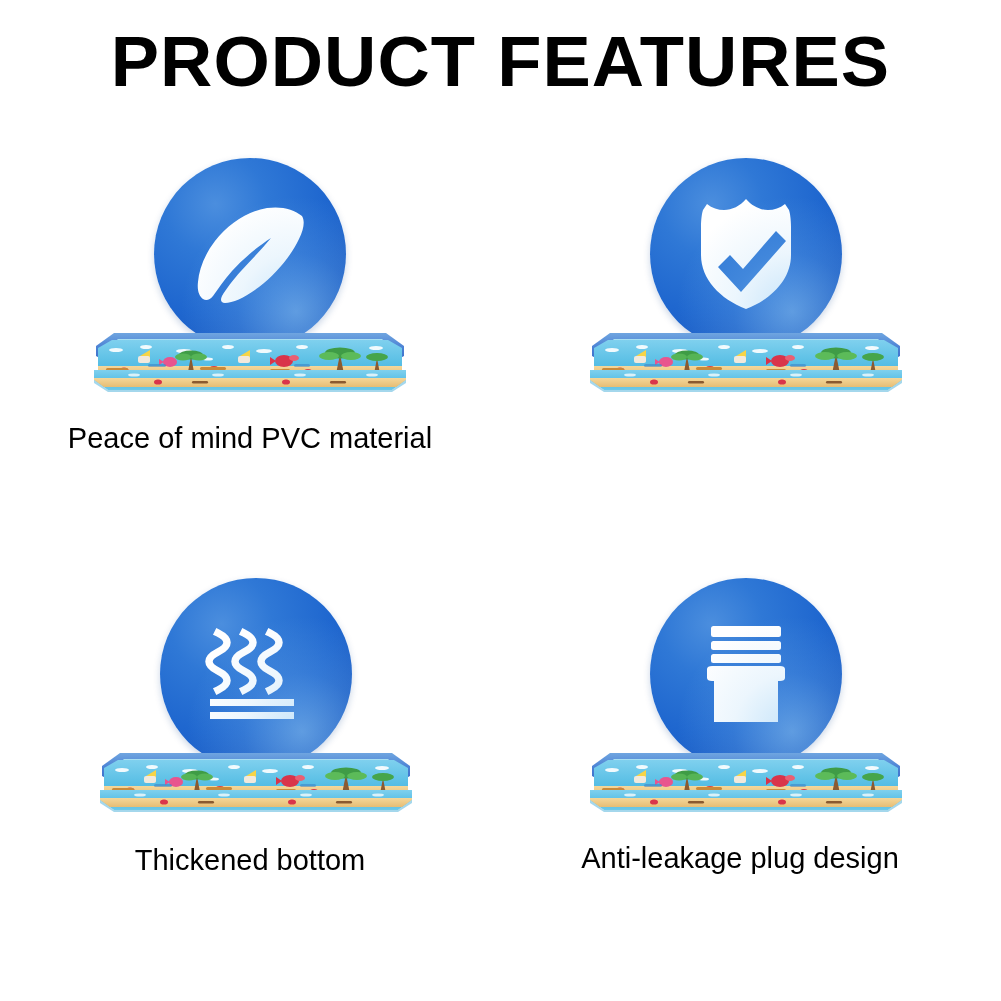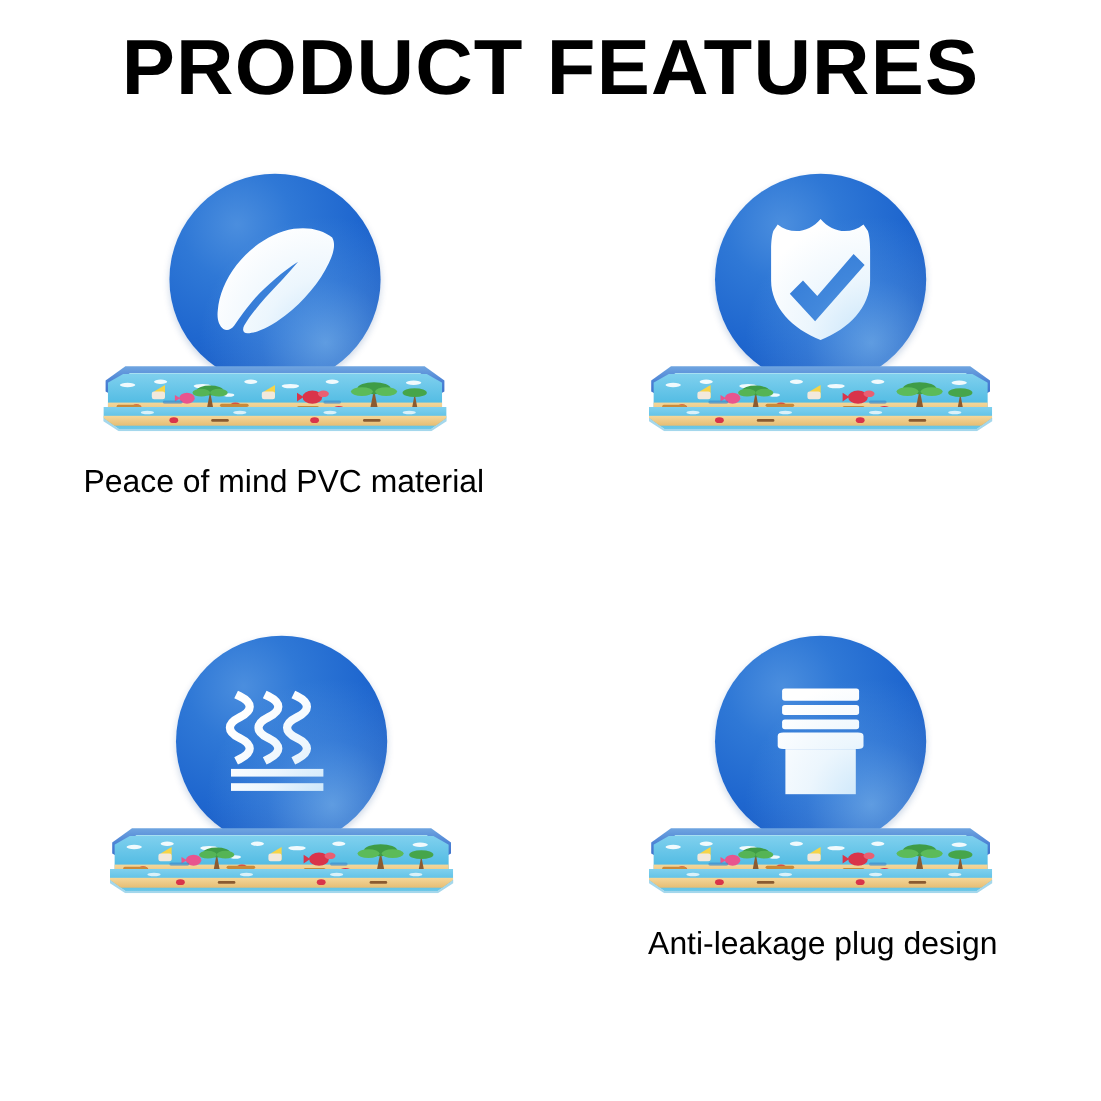--- a/index.html
+++ b/index.html
@@ -104,21 +104,21 @@
     margin-left: -162px;
     top: 176px;
     width: 324px;
     height: 66px;
   }
   .pool svg { display: block; }
 
   
   .caption {
     position: absolute;
-    left: 8px;
+    left: 0;
     top: 272px;
     width: 500px;
     text-align: center;
     font-family: "Liberation Sans", sans-serif;
     font-weight: 400;
     font-size: 29px;
     line-height: 36px;
     color: #000000;
     white-space: nowrap;
   }
@@ -532,20 +532,21 @@
                   <rect x="242" y="55" width="16" height="2.5" rx="1.2"></rect>
                 </g>
               </g>
               <path d="M6,54 L20,64 L304,64 L318,54 L318,57 L304,66 L20,66 L6,57 Z" fill="#7ec6e4" opacity="0.7"></path>
             </g>
           </svg>
         </div>
 
       </div>
 
+      <div class="caption">Thickened bottom</div>
     </div>
 
     <div class="cell r1 c1">
       <div class="stage">
 
         <div class="badge">
           <div class="glyph">
             <svg width="82" height="96" viewBox="0 0 82 96" aria-hidden="true">
 
               <rect x="6" y="0" width="70" height="11" rx="2.5" fill="#ffffff"></rect>

